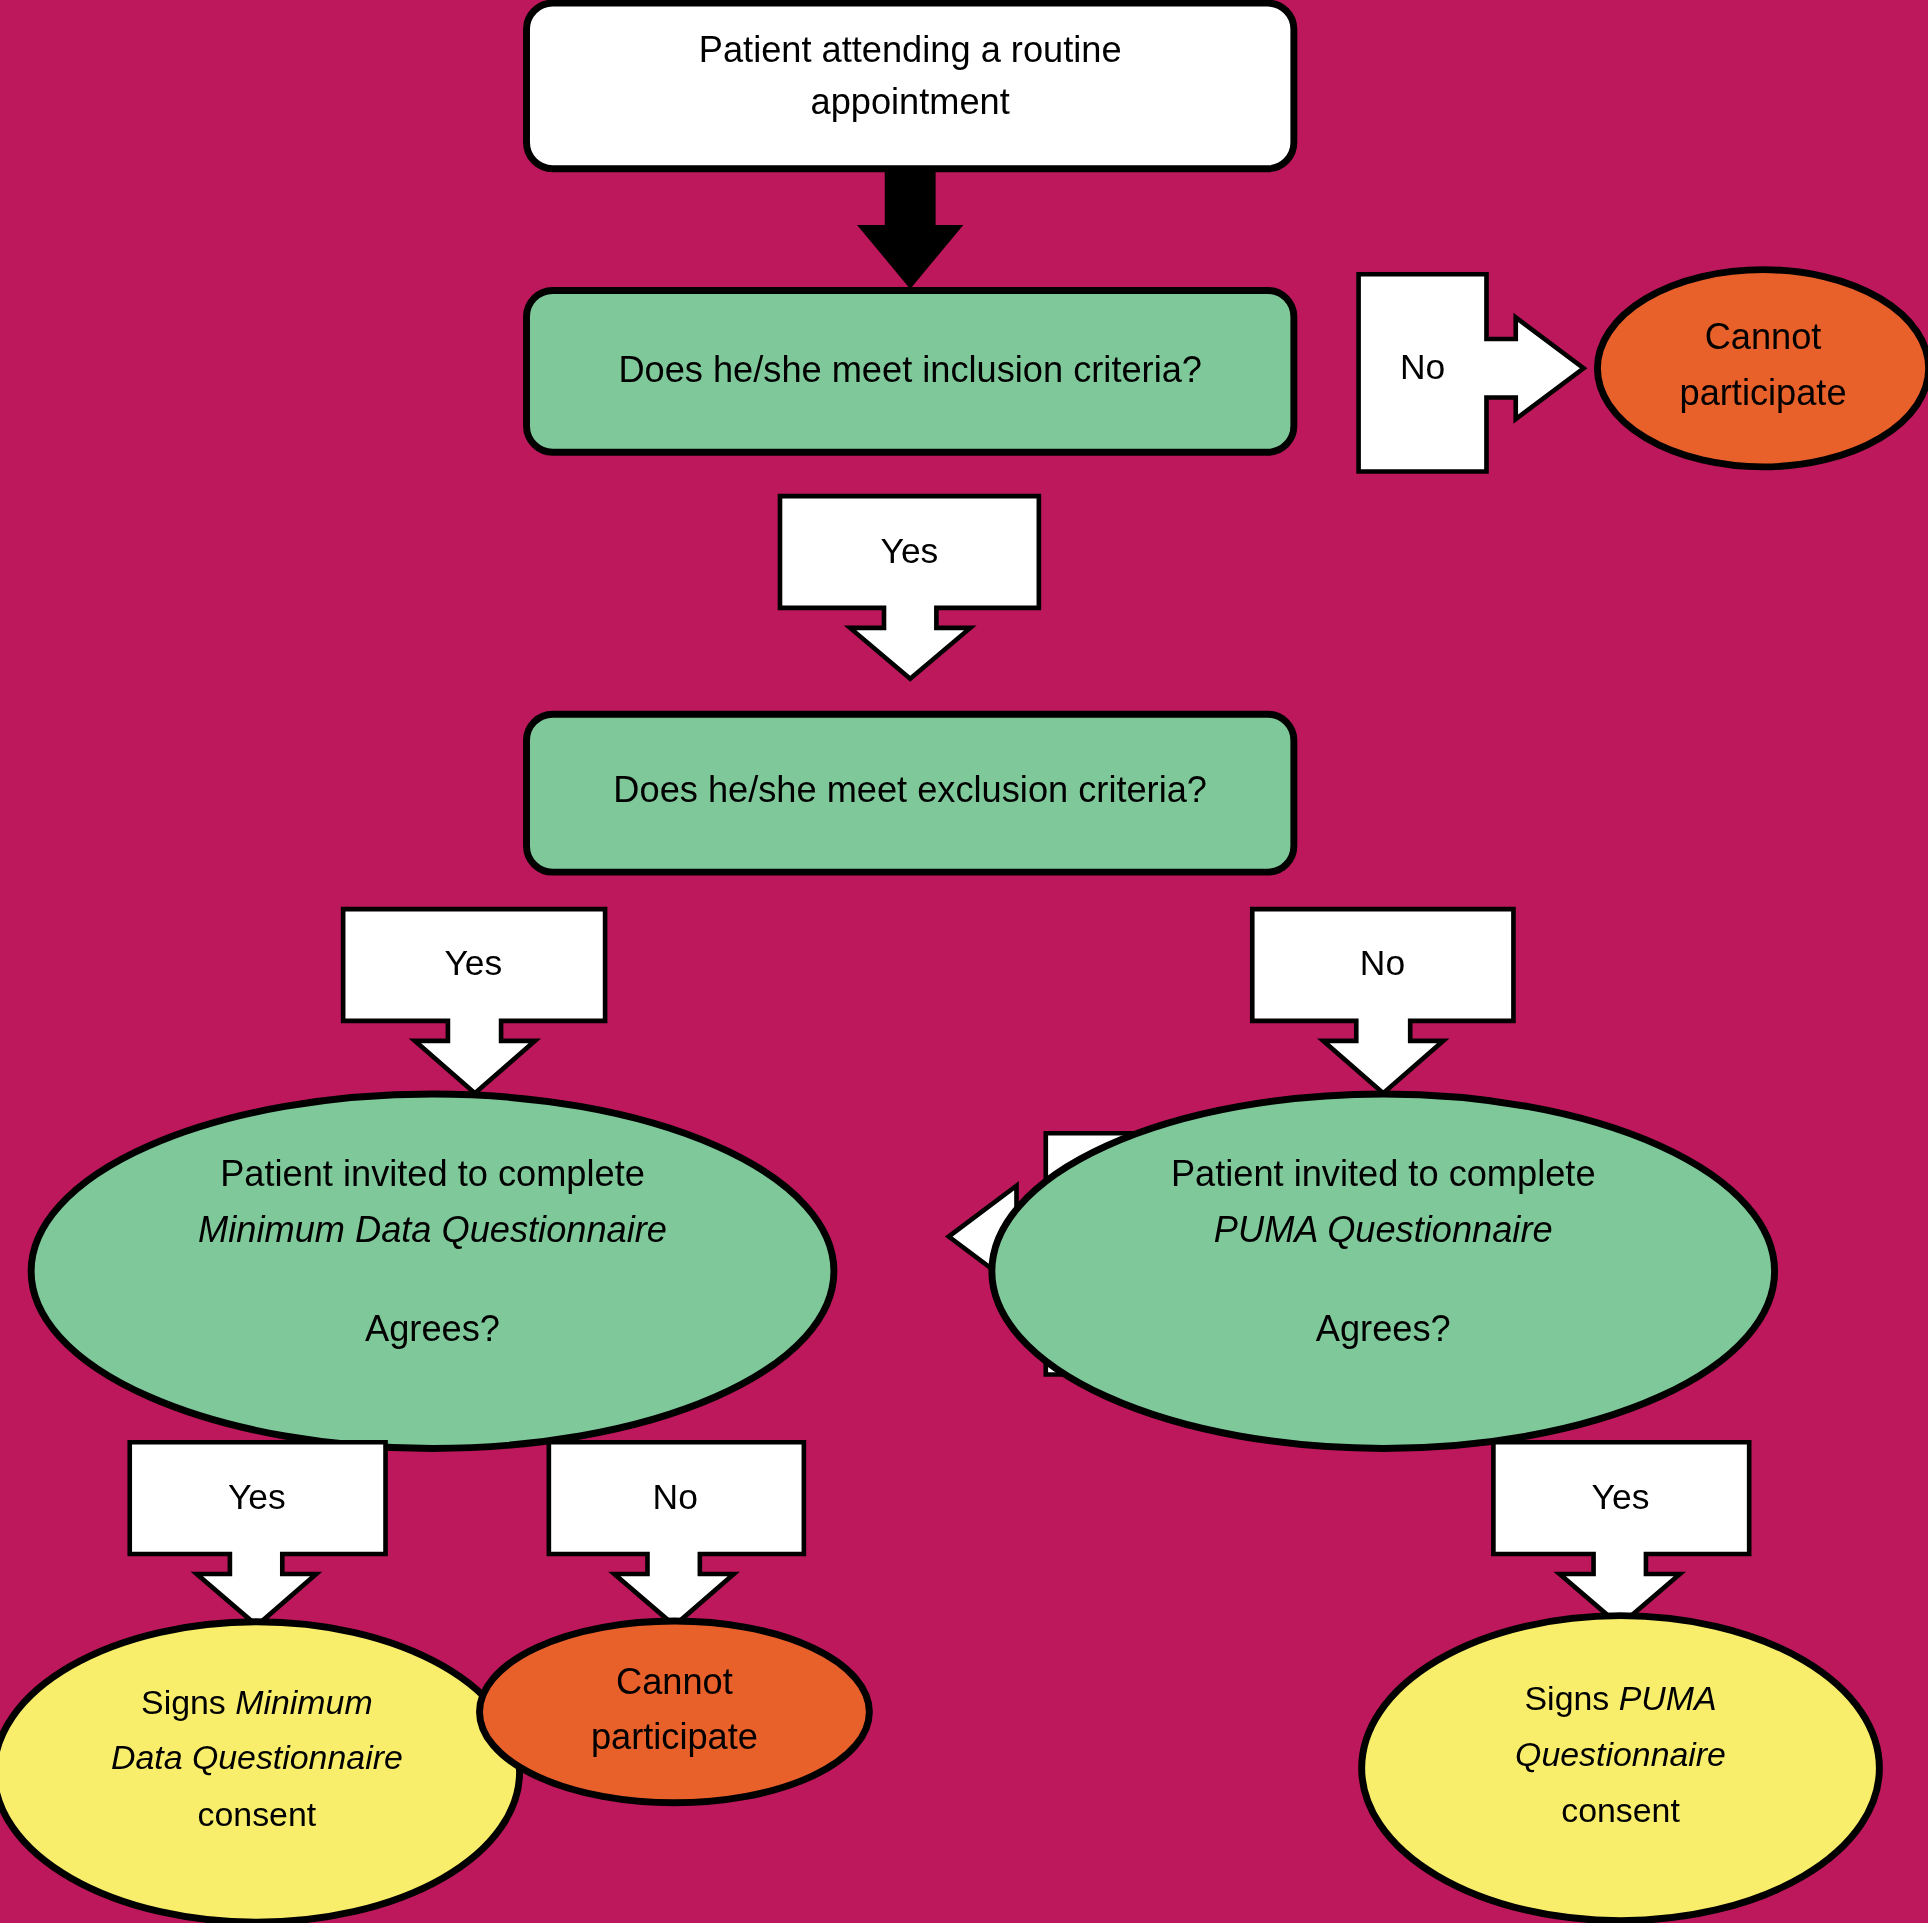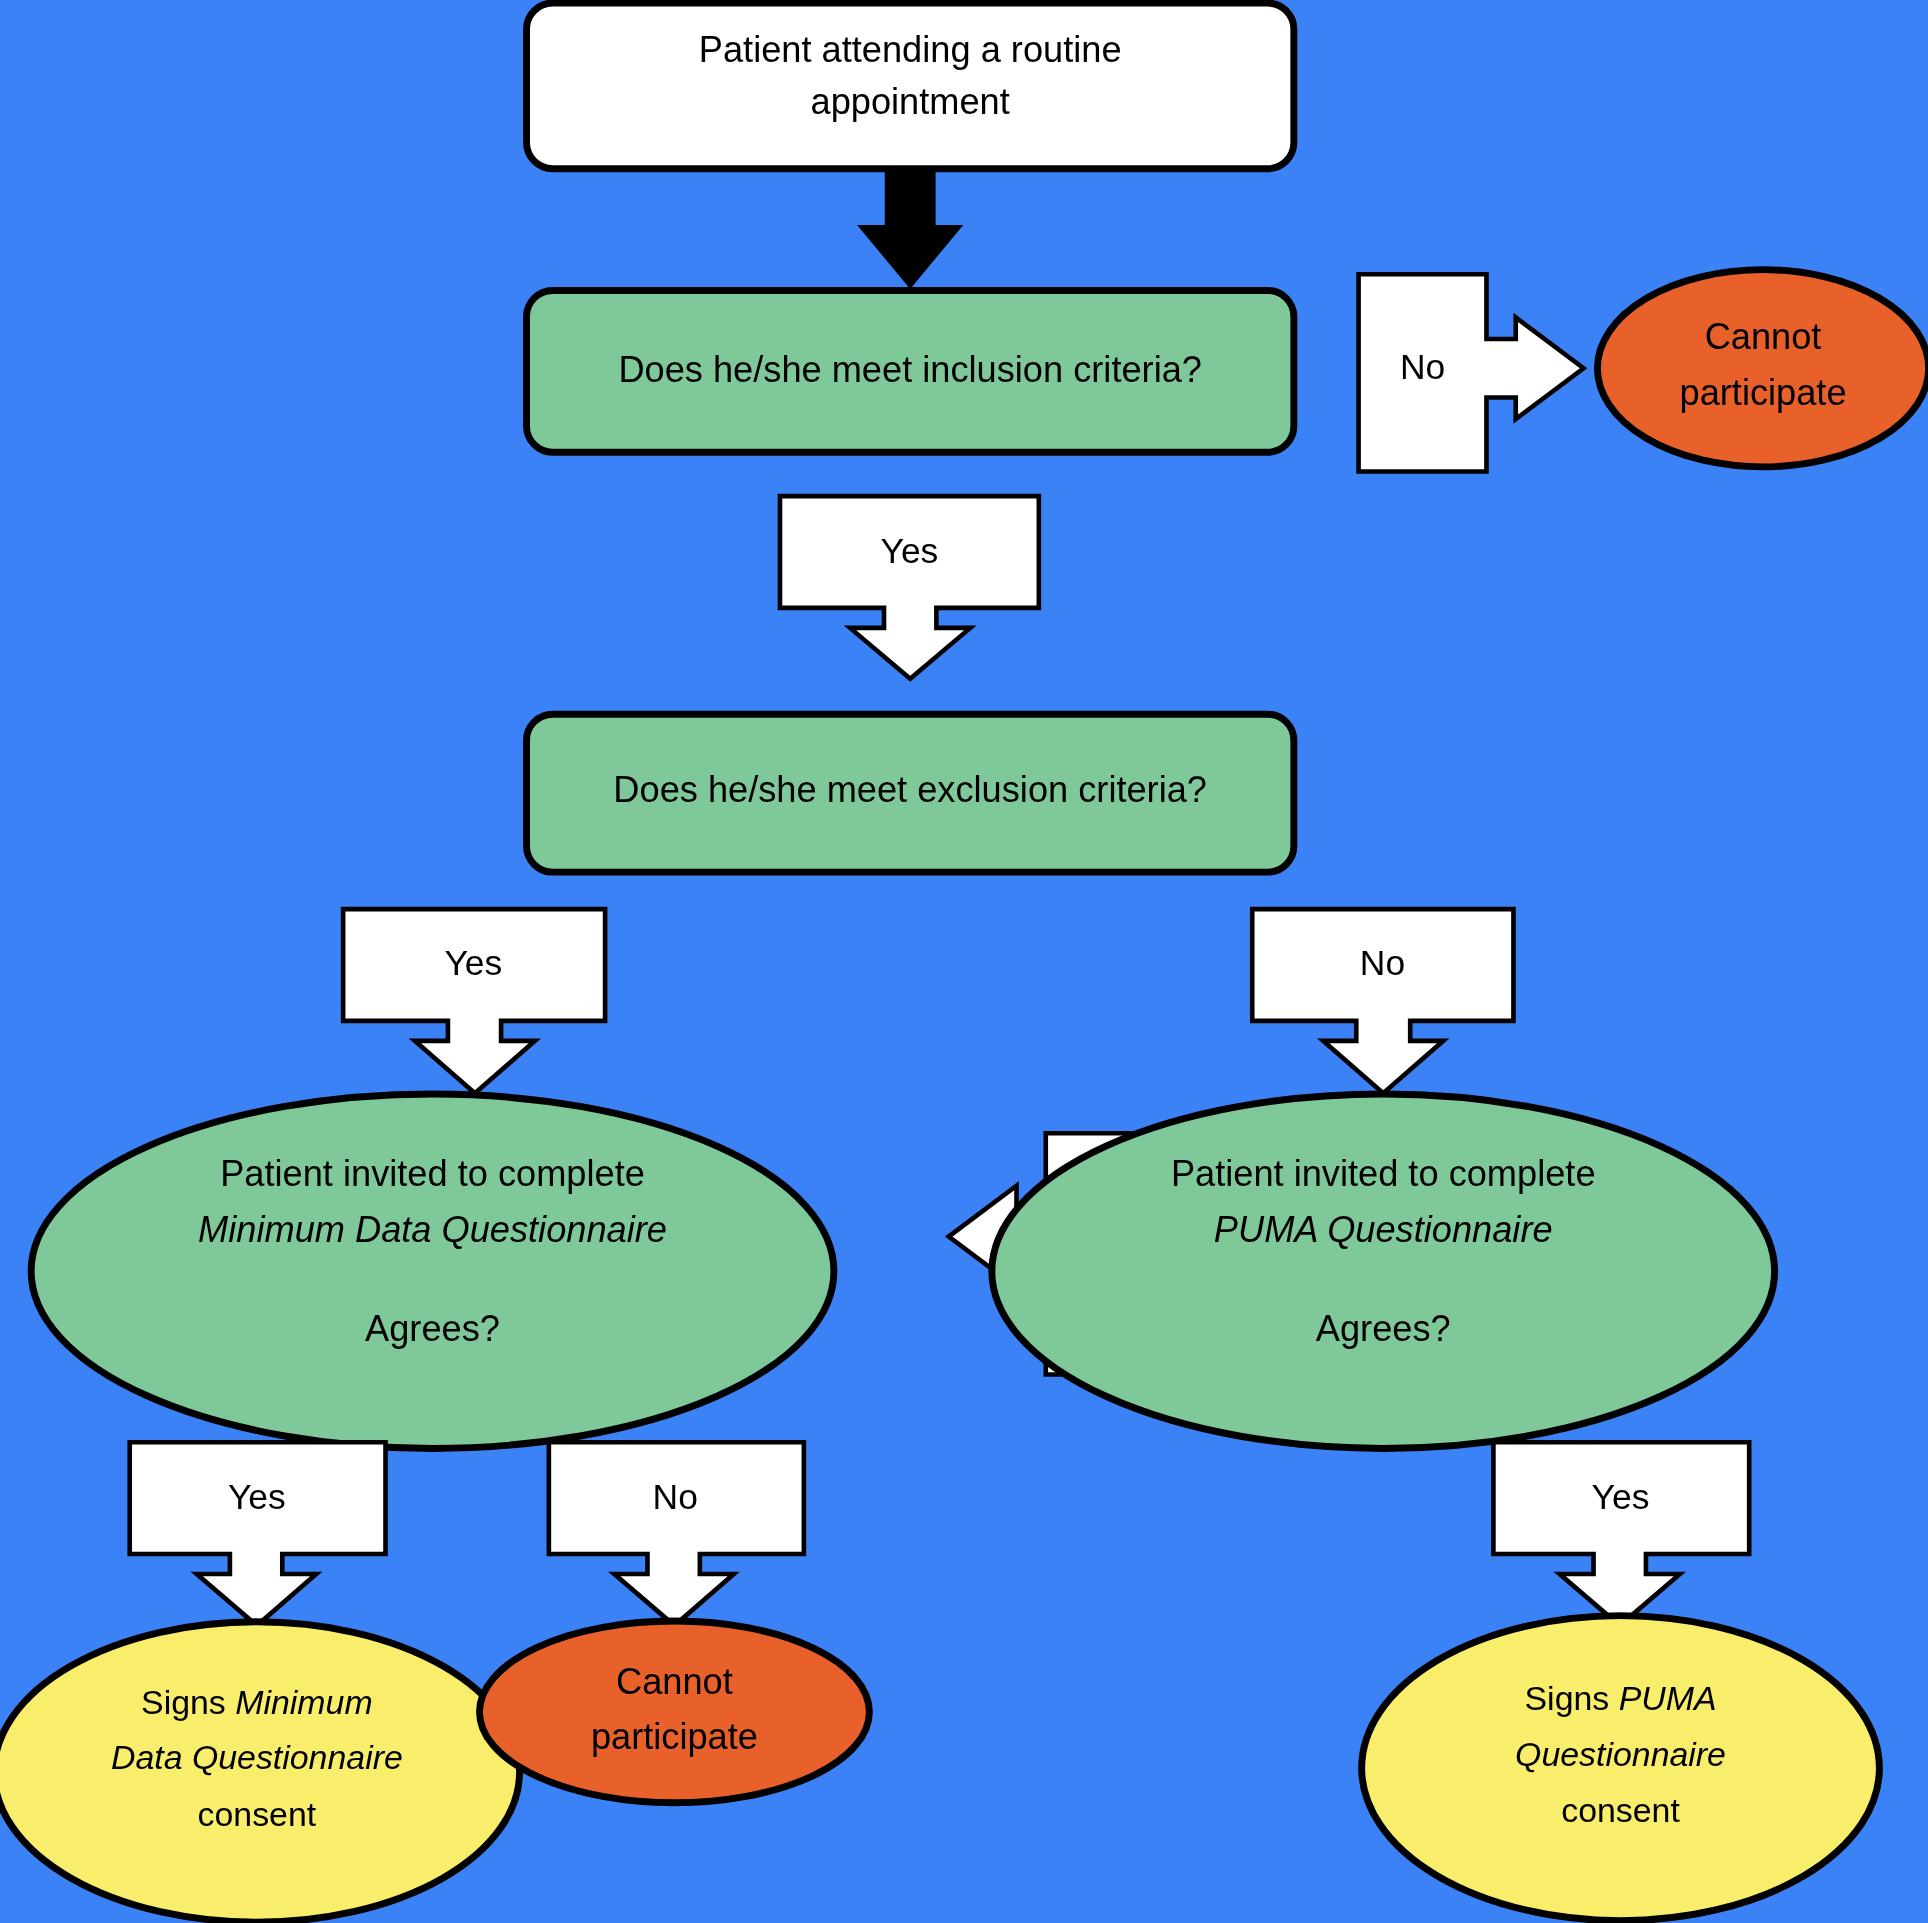--- a/index.html
+++ b/index.html
@@ -10,21 +10,21 @@
   body {
     width: 1929px;
     height: 1923px;
     overflow: hidden;
     font-family: "Liberation Sans", sans-serif;
   }
   #flowchart-root {
     position: relative;
     width: 1929px;
     height: 1923px;
-    background: #3b82f6;
+    background: #be185d;
   }
   svg#flow-svg {
     display: block;
     width: 1929px;
     height: 1923px;
   }
   .node-text {
     font-family: "Liberation Sans", sans-serif;
     fill: #000000;
     text-anchor: middle;

